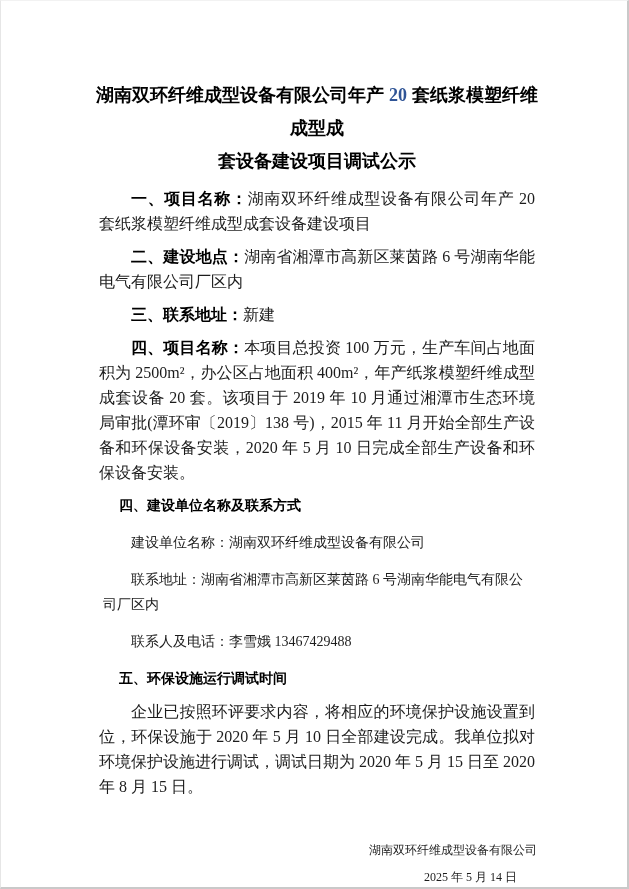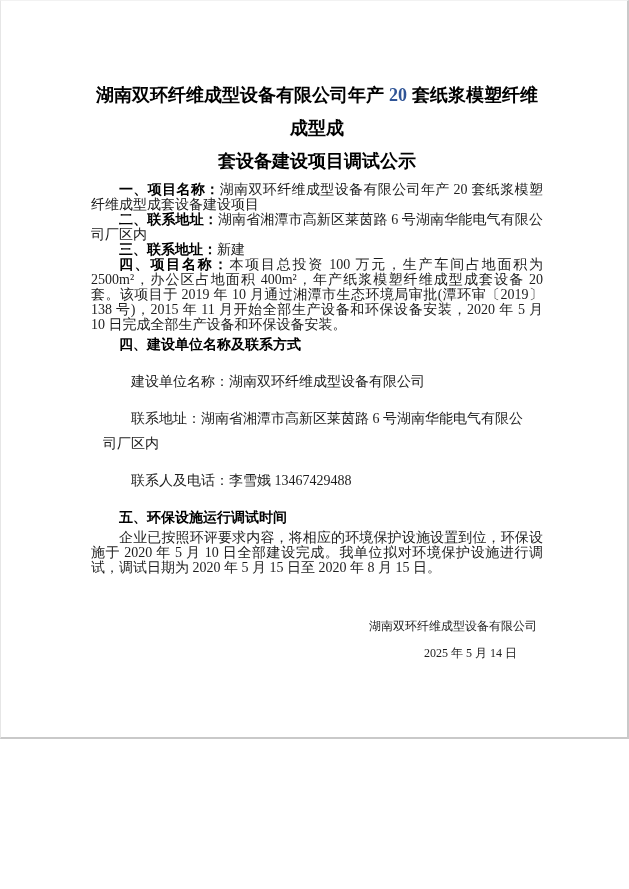--- a/index.html
+++ b/index.html
@@ -3,21 +3,21 @@
 <meta charset="utf-8">
 <style>
   html, body {
     margin: 0;
     padding: 0;
     background: #ffffff;
   }
   .page {
     position: relative;
     width: 629px;
-    height: 739px;
+    height: 889px;
     box-sizing: border-box;
     background: #ffffff;
     border-top: 1px solid #f2f2f2;
     border-left: 1px solid #e6e6e6;
     border-right: 2px solid #c9c9c9;
     border-bottom: 2px solid #c9c9c9;
     padding: 78px 84px 0 90px;
     font-family: "Liberation Serif", "DejaVu Serif", serif;
     color: #1c1c1c;
     overflow: hidden;
@@ -29,23 +29,23 @@
     line-height: 33px;
     text-align: center;
     color: #000000;
     margin: 0 0 4px 0;
   }
   .doc-title .accent-num {
     color: #2f5496;
     font-family: "Liberation Serif", "DejaVu Serif", serif;
   }
   .para {
-    margin: 0;
-    font-size: 14px;
-    line-height: 15px;
+    margin: 8px;
+    font-size: 16px;
+    line-height: 25px;
     text-align: justify;
     text-indent: 2em;
   }
   .para .sec-label {
     font-family: "Liberation Sans", "DejaVu Sans", sans-serif;
     font-weight: bold;
     color: #000000;
   }
   .sec-heading {
     margin: 0;
@@ -80,21 +80,21 @@
   <h1 class="doc-title">
     <span>湖南双环纤维成型设备有限公司年产 </span><span class="accent-num">20</span><span> 套纸浆模塑纤维成型成</span><br>
     <span>套设备建设项目调试公示</span>
   </h1>
 
   <p class="para">
     <span class="sec-label">一、项目名称：</span><span>湖南双环纤维成型设备有限公司年产 20 套纸浆模塑纤维成型成套设备建设项目</span>
   </p>
 
   <p class="para">
-    <span class="sec-label">二、联系地址：</span><span>湖南省湘潭市高新区莱茵路 6 号湖南华能电气有限公司厂区内</span>
+    <span class="sec-label">二、建设地点：</span><span>湖南省湘潭市高新区莱茵路 6 号湖南华能电气有限公司厂区内</span>
   </p>
 
   <p class="para">
     <span class="sec-label">三、联系地址：</span><span>新建</span>
   </p>
 
   <p class="para">
     <span class="sec-label">四、项目名称：</span><span>本项目总投资 100 万元，生产车间占地面积为 2500m²，办公区占地面积 400m²，年产纸浆模塑纤维成型成套设备 20 套。该项目于 2019 年 10 月通过湘潭市生态环境局审批(潭环审〔2019〕138 号)，2015 年 11 月开始全部生产设备和环保设备安装，2020 年 5 月 10 日完成全部生产设备和环保设备安装。</span>
   </p>
 

